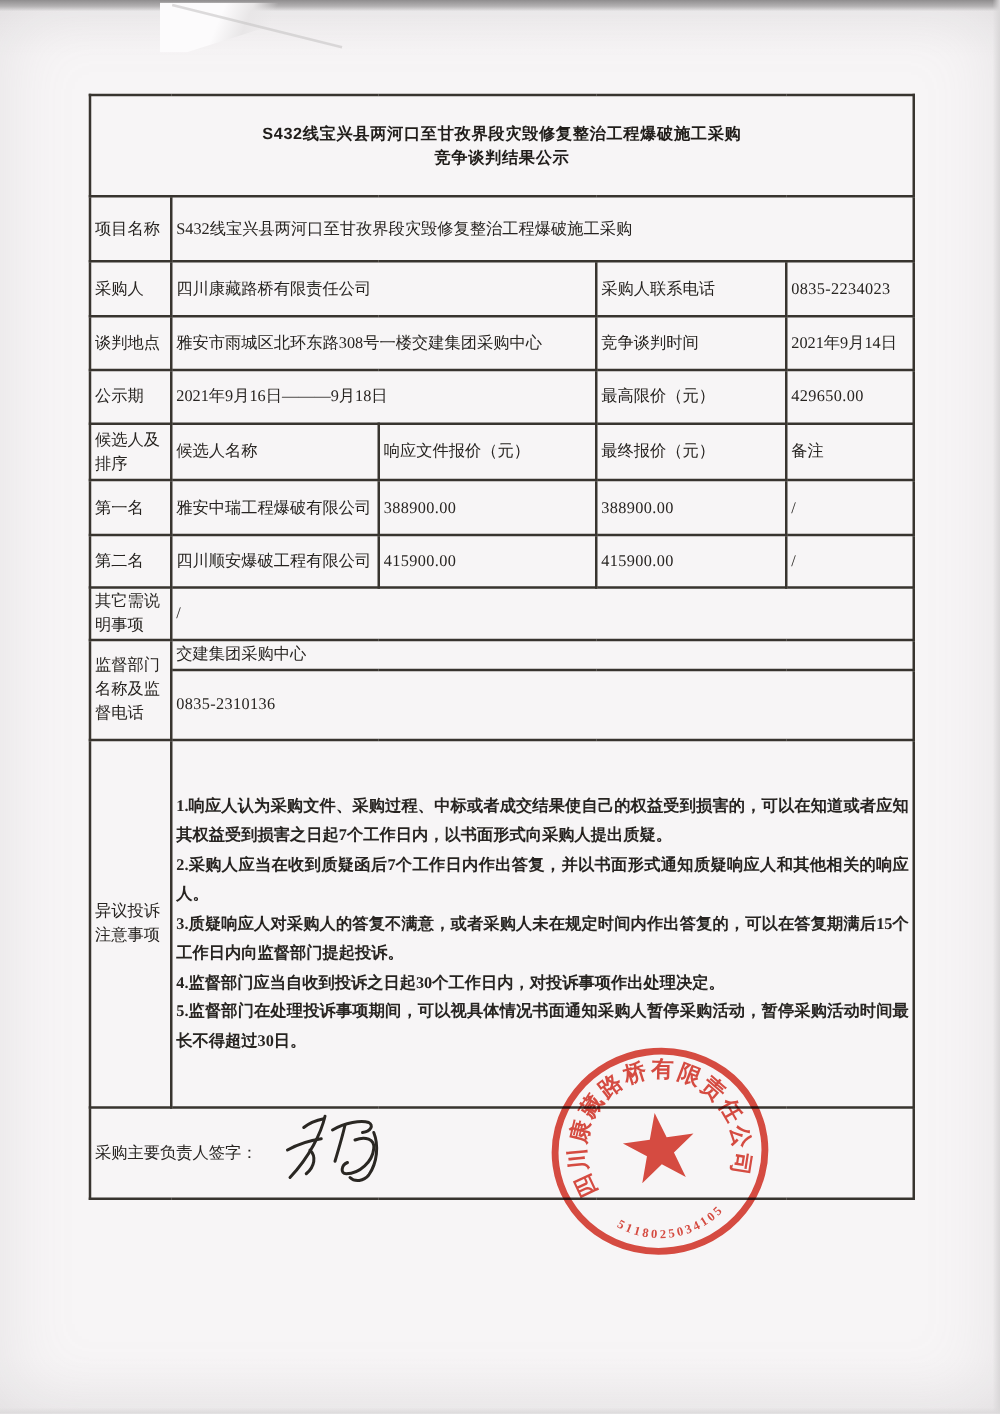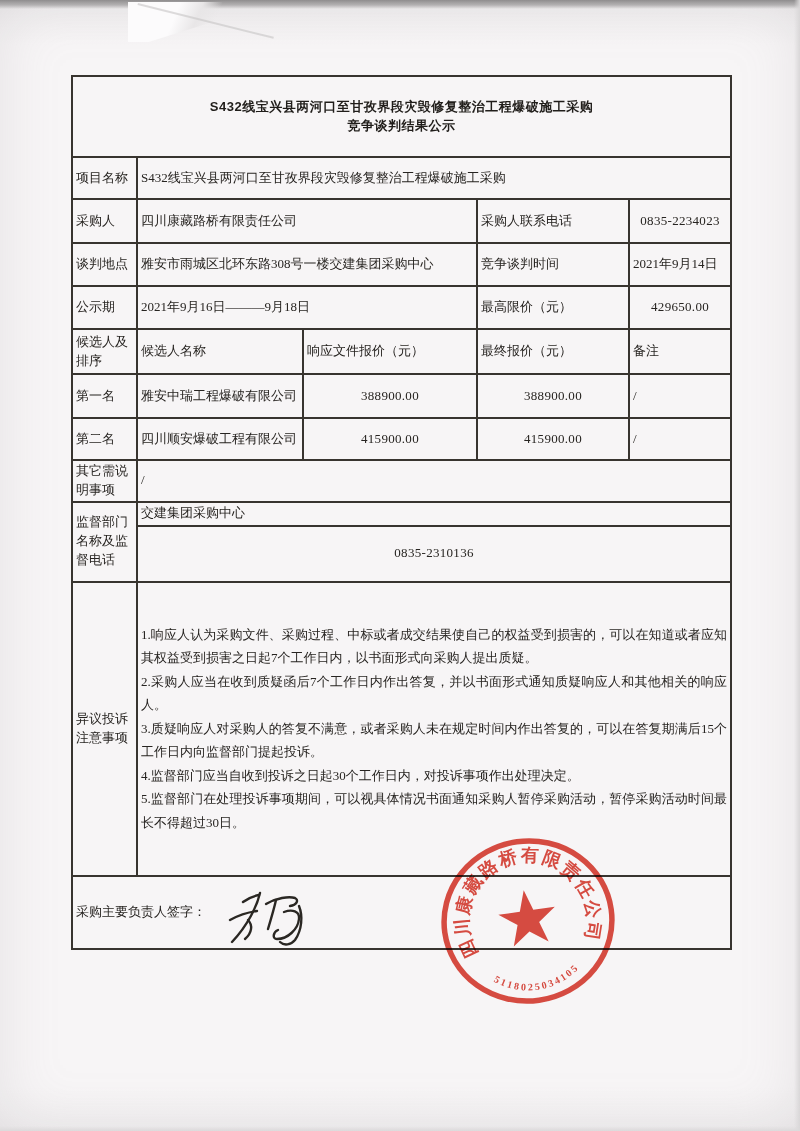--- a/index.html
+++ b/index.html
@@ -23,25 +23,25 @@
 
   table.doc{position:absolute;left:71px;top:75px;width:661px;
     border-collapse:collapse;table-layout:fixed;}
   table.doc td{border:2px solid #38342f;padding:1px 3px;font-size:13px;line-height:1.45;
     vertical-align:middle;overflow:hidden;}
   .w1{width:65px}.w2{width:166px}.w3{width:174px}.w4{width:152px}.w5{width:102px}
 
   .title-cell{text-align:center;font-family:"Liberation Sans",sans-serif;font-weight:bold;
     font-size:17.5px;line-height:1.75;letter-spacing:.5px;color:#201d1a;}
   .c{}
-  .num{text-align:center;font-size:12.5px;letter-spacing:.3px;}
+  .num{text-align:left;font-size:12.5px;letter-spacing:.3px;}
   .small-date{text-align:left;font-size:11.5px;padding:1px 1px;}
   .lab{padding-left:3px;}
   .val{padding-left:5px;}
-  .notice-cell{padding:6px 6px;font-size:13.5px;}
+  .notice-cell{padding:6px 6px;font-size:13.5px;font-weight:bold;}
   .notice-line{line-height:23.5px;text-align:justify;}
   .sig-cell{font-size:13.5px;padding-left:4px;height:69px;}
 
   .sig-svg{position:absolute;left:213px;top:878px;}
   .stamp{position:absolute;left:433px;top:829px;mix-blend-mode:multiply;opacity:.9;}
   .stamp text{font-family:"Liberation Serif",serif;font-weight:bold;}
 </style>
 </head>
 <body>
 
@@ -62,21 +62,21 @@
       </colgroup>
 
     <tbody>
         <tr style="height:81px">
       <td colspan="5" class="title-cell">
         <div>S432线宝兴县两河口至甘孜界段灾毁修复整治工程爆破施工采购</div>
         <div>竞争谈判结果公示</div>
       </td>
     </tr>
 
-    <tr style="height:42px">
+    <tr style="height:52px">
       <td class="lab">项目名称</td>
       <td colspan="4" class="val">S432线宝兴县两河口至甘孜界段灾毁修复整治工程爆破施工采购</td>
     </tr>
 
     <tr style="height:44px">
       <td class="lab">采购人</td>
       <td colspan="2" class="val">四川康藏路桥有限责任公司</td>
       <td class="c">采购人联系电话</td>
       <td class="num">0835-2234023</td>
     </tr>

